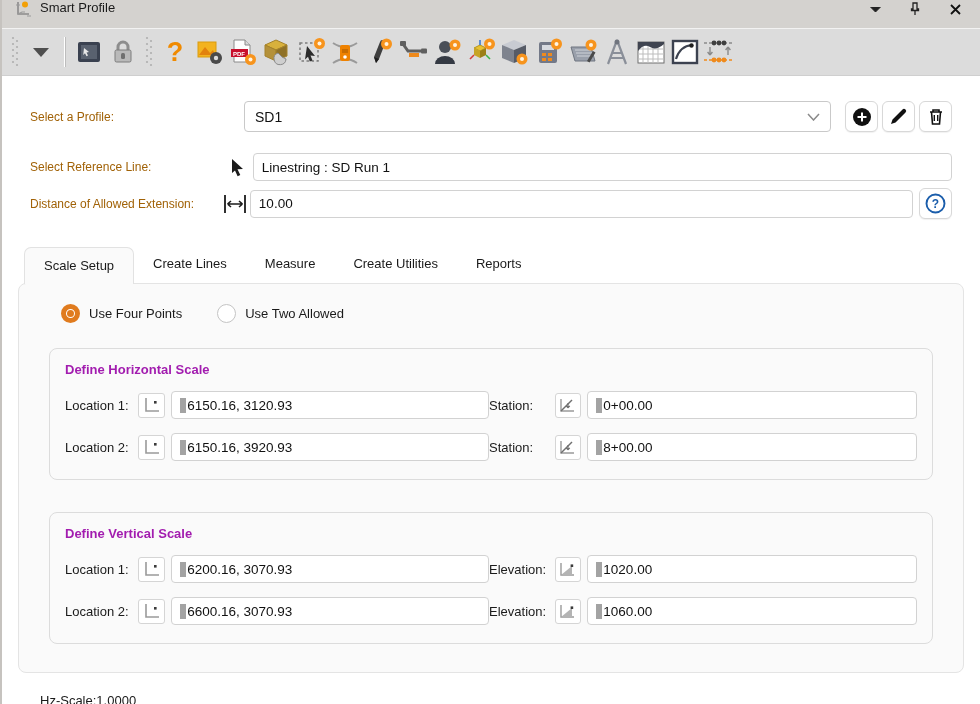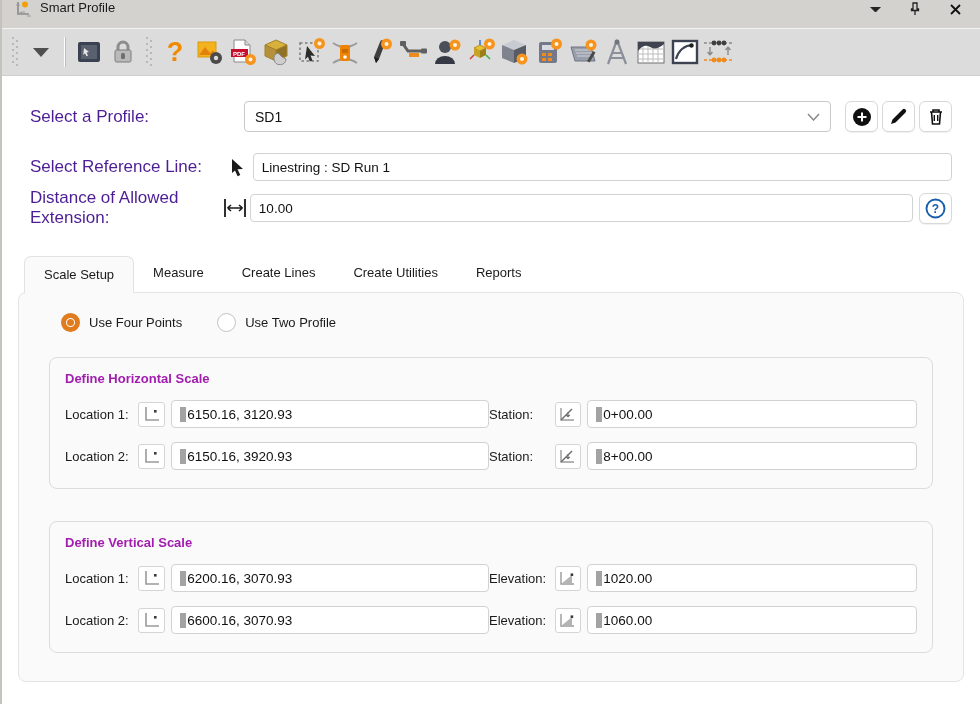--- a/index.html
+++ b/index.html
@@ -23,21 +23,21 @@
     height: 47px; background:#dcdcdc; display:flex; align-items:center;
     border-bottom:1px solid #cfcfcf; padding: 0 4px;
   }
   .grip { width:10px; height:34px; margin:0 4px; }
   .tool { width:34px; height:36px; display:flex; align-items:center; justify-content:center; border-radius:3px; }
   .vsep { width:2px; height:30px; background:linear-gradient(to right,#fff 50%,#bdbdbd 50%); margin:0 6px; }
   .qmark { font-size:27px; font-weight:700; color:#f08a00; line-height:1; }
   
   .form-area { padding: 25px 28px 0 28px; background:#fff; }
   .frow { display:flex; align-items:center; }
-  .frow .flabel { font-size:17px; color:#4c1d95; }
+  .frow .flabel { font-size:12px; color:#a16207; }
   .row-profile { margin-bottom: 21px; }
   .row-profile .flabel { width: 217px; }
   .combobox {
     width: 595px; height: 31px; background:#fff; border:1px solid #c9c9c9; border-radius:4px;
     display:flex; align-items:center; padding: 0 10px; font-size:14px; color:#111;gap:16px;
   }
   .combobox .cbx-chevron { margin-left:auto; }
   .sq-btn {
     width: 33px; height: 31px; background:#fff; border:1px solid #d8d8d8; border-radius:6px;
     display:flex; align-items:center; justify-content:center; box-shadow: 0 1px 1px rgba(0,0,0,.06);
@@ -387,36 +387,36 @@
         <svg width="21" height="21" viewBox="0 0 21 21">
             <circle cx="10.5" cy="10.5" r="9" fill="none" stroke="#1a5dab" stroke-width="1.9"></circle>
             <text x="10.5" y="15" text-anchor="middle" font-size="12" font-weight="bold" font-family="Liberation Sans, sans-serif" fill="#1a5dab">?</text>
           </svg>
       </div>
     </div>
   </div>
 
   <div class="tabs">
     <div class="tab active">Scale Setup</div>
+    <div class="tab">Create Lines</div>
     <div class="tab">Measure</div>
-    <div class="tab">Create Lines</div>
     <div class="tab">Create Utilities</div>
     <div class="tab">Reports</div>
   </div>
 
   <div class="panel">
 
     <div class="radio-row">
       <div class="radio">
         <span class="rdot on"></span>
         <span>Use Four Points</span>
       </div>
       <div class="radio">
         <span class="rdot off"></span>
-        <span>Use Two Profile</span>
+        <span>Use Two Allowed</span>
       </div>
     </div>
 
     <div class="group">
       <div class="group-title">Define Horizontal Scale</div>
 
       <div class="grow">
         <span class="glabel">Location 1:</span>
         <div class="pick-btn">
           <svg width="19" height="17" viewBox="0 0 19 17">

